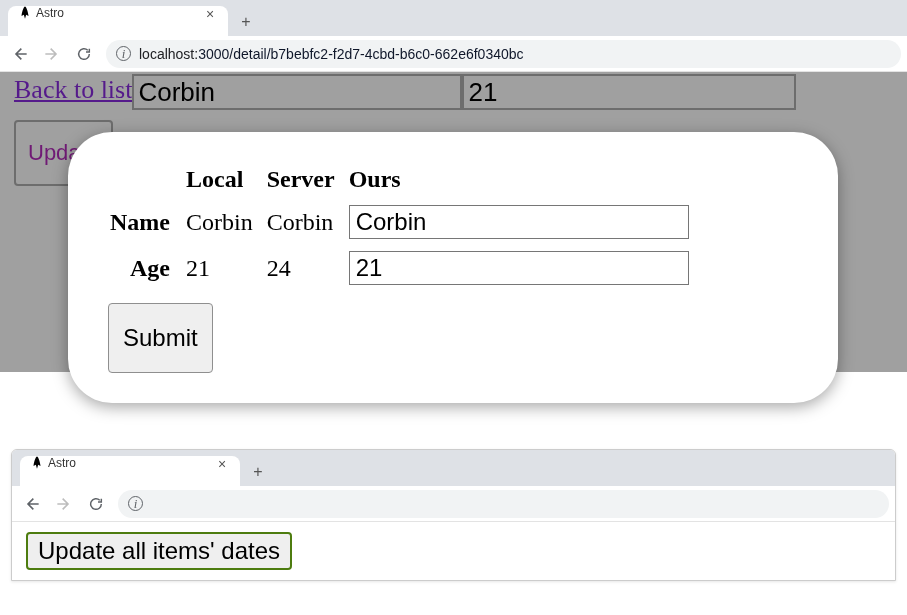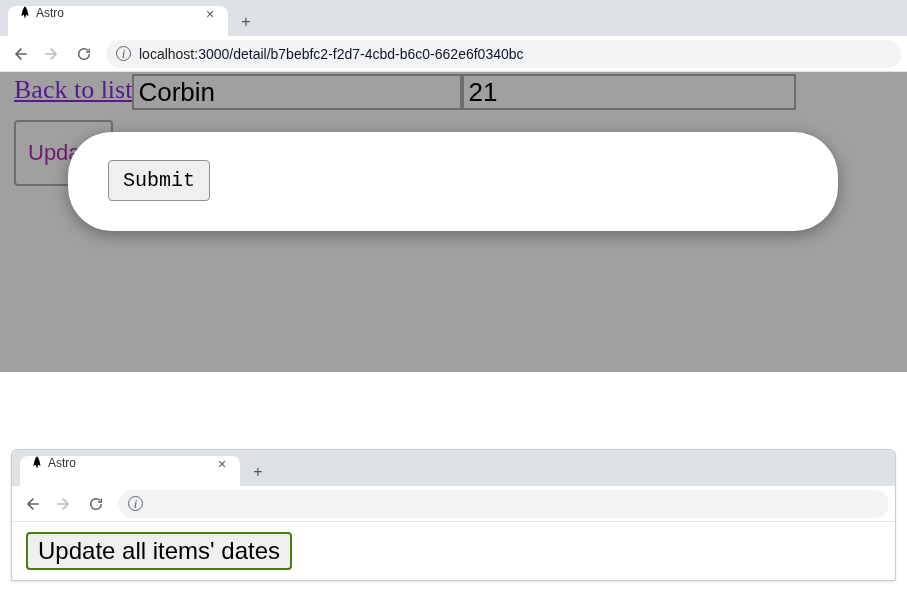--- a/index.html
+++ b/index.html
@@ -187,26 +187,26 @@
     }
     .modal-input {
       font-family: Arial, sans-serif;
       font-size: 24px;
       padding: 1px 6px;
       border: 1px solid #767676;
       width: 340px;
       height: 34px;
     }
     .submit-btn {
-      font-family: Liberation Mono, monospace;
-      font-size: 20px;
+      font-family: Liberation Sans, sans-serif;
+      font-size: 24px;
       background: #efefef;
       border: 1px solid #8f8f8f;
       border-radius: 4px;
-      padding: 8px 14px;
+      padding: 20px 14px;
       margin-top: 6px;
       margin-left: 10px;
     }
 
     
     .window2 {
       position: absolute;
       left: 11px;
       top: 449px;
       width: 885px;
@@ -275,20 +275,42 @@
     <div class="page1-inner">
       <div class="line1">
         <a class="back-link" href="#">Back to list</a>
         <input class="top-input name" value="Corbin" style="">
         <input class="top-input age" value="21" style="">
       </div>
       <button class="update-btn">Update</button>
     </div>
 
     <div class="modal">
+      <table>
+        <tbody>
+            <tr>
+          <th></th>
+          <th>Local</th>
+          <th>Server</th>
+          <th>Ours</th>
+        </tr>
+        <tr>
+          <th class="rowhead">Name</th>
+          <td>Corbin</td>
+          <td>Corbin</td>
+          <td><input class="modal-input" value="Corbin" style=""></td>
+        </tr>
+        <tr>
+          <th class="rowhead">Age</th>
+          <td>21</td>
+          <td>24</td>
+          <td><input class="modal-input" value="21" style=""></td>
+        </tr>
+      </tbody>
+        </table>
       <button class="submit-btn">Submit</button>
     </div>
   </div>
 </div>
 
 <div class="window2">
   <div class="tab-strip">
     <div class="tab">
       <span class="favicon astro-favicon">
         <svg viewBox="0 0 24 24">

